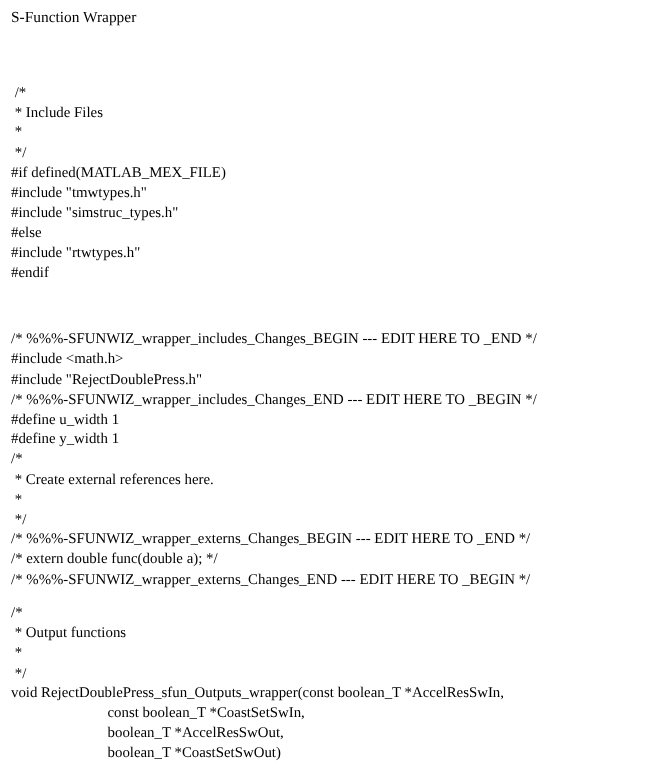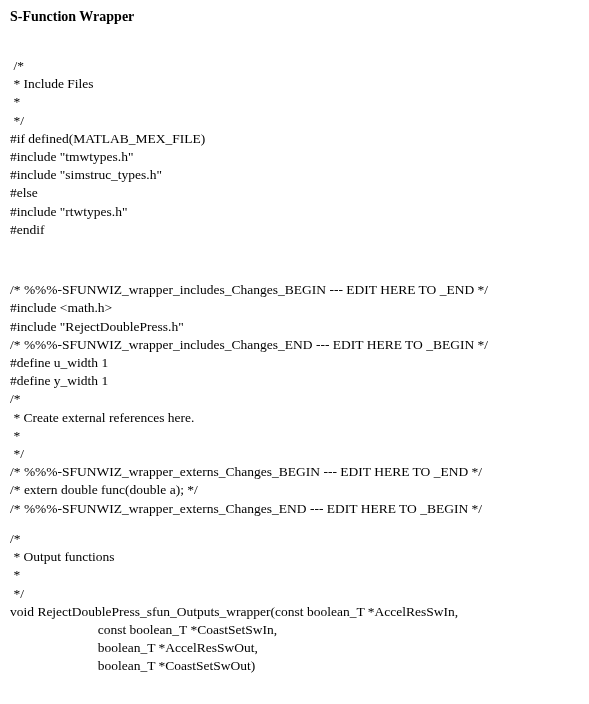--- a/index.html
+++ b/index.html
@@ -7,23 +7,23 @@
     padding: 8px 10px;
     font-family: "Times New Roman", Times, serif;
     font-size: 13.5px;
     line-height: 1.35;
     color: #000;
     width: 589px;
     box-sizing: border-box;
     background: #fff;
   }
   .title {
-    font-weight: bold;
+    font-weight: normal;
     font-size: 14px;
-    margin-bottom: 30px;
+    margin-bottom: 48px;
   }
   .code-block {
     font-family: "Times New Roman", Times, serif;
     white-space: pre;
     color: #000;
   }
   .gap {
     height: 42px;
   }
   .gap-small {

